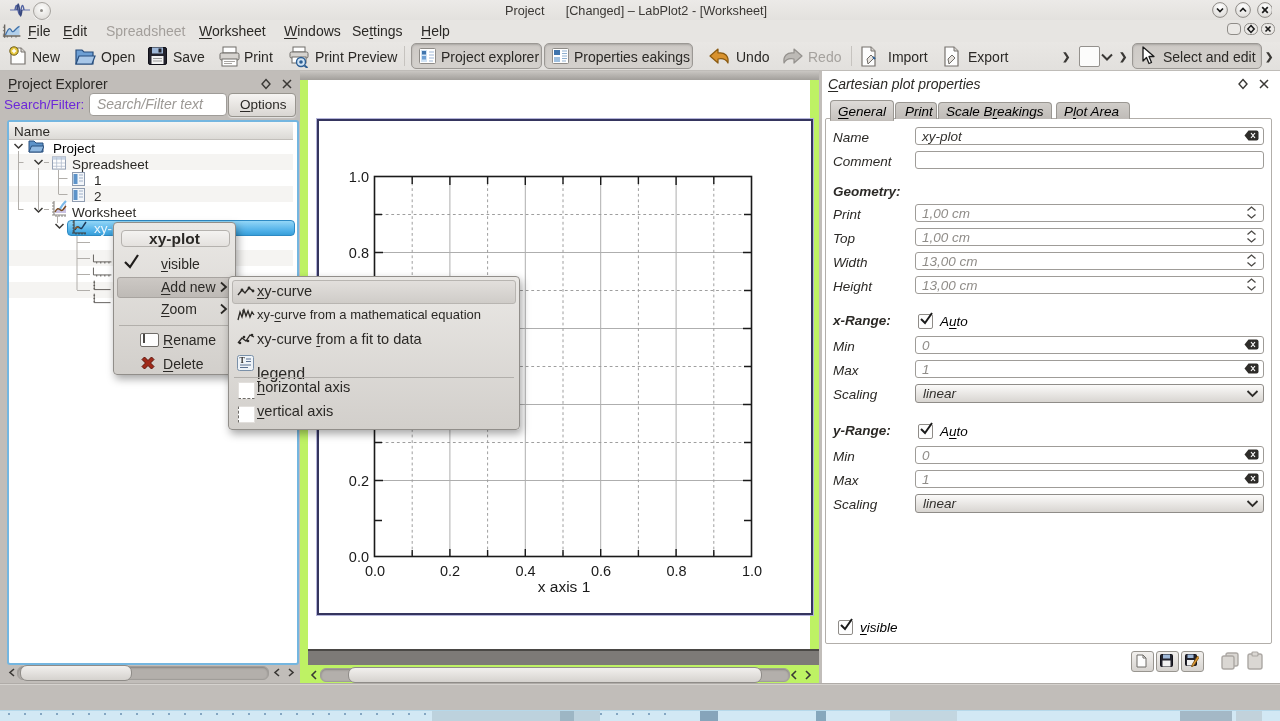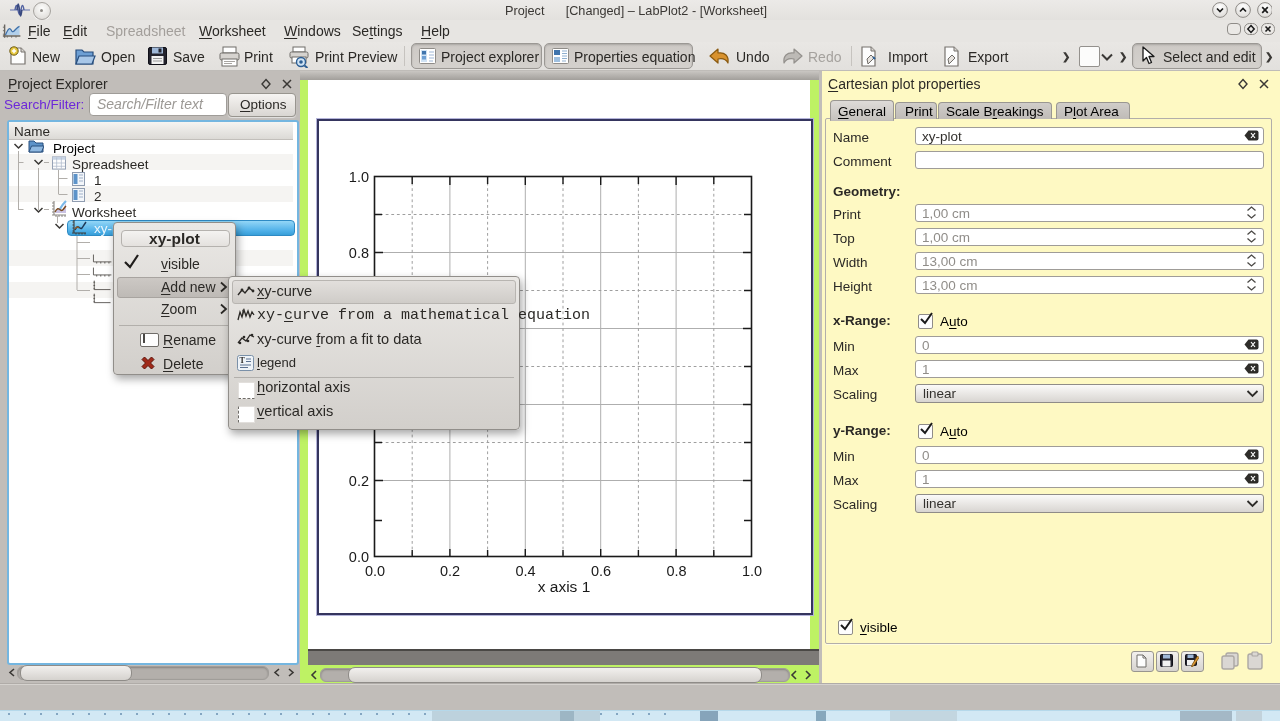--- a/index.html
+++ b/index.html
@@ -128,21 +128,21 @@
     <path d="M10 4 h5 M10 7 h5 M10 10 h5 M10 13 h4" stroke="#9fb8d8" stroke-width="1.2"></path>
   </svg>
   <div class="tbtxt" style="left:441px">Project explorer</div>
   <div class="tbtn" style="left:544px;width:147px;background:linear-gradient(#cdc9c5,#d4d1cd);box-shadow:inset 0 1px 2px rgba(0,0,0,0.18);"></div>
   <svg class="abs" style="left:552px;top:6px" width="17" height="16" viewBox="0 0 17 16">
     <rect x="0.5" y="0.5" width="16" height="15" rx="1" fill="#fff" stroke="#8f8c88"></rect>
     <rect x="2" y="2" width="6" height="5" fill="#3f74ad"></rect>
     <rect x="2" y="9" width="6" height="5" fill="#9fc0e0"></rect>
     <path d="M10 3 h5 M10 5.5 h5 M10 8 h5 M10 10.5 h5 M10 13 h4" stroke="#8fb0d0" stroke-width="1.2"></path>
   </svg>
-  <div class="tbtxt" style="left:574px">Properties equation</div>
+  <div class="tbtxt" style="left:574px">Properties eakings</div>
   <svg class="abs" style="left:708px;top:5px" width="24" height="19" viewBox="0 0 24 19">
     <path d="M20 16 c1-7 -3-11 -10-10 l0 -4 l-8 7 l8 7 l0 -4 c5-1 8 0 10 4 Z" fill="#d8922e" stroke="#8a5a10" stroke-width="1.2" stroke-linejoin="round"></path>
   </svg>
   <div class="tbtxt" style="left:736px">Undo</div>
   <svg class="abs" style="left:780px;top:5px" width="24" height="19" viewBox="0 0 24 19">
     <path d="M4 16 c-1-7 3-11 10-10 l0 -4 l8 7 l-8 7 l0 -4 c-5-1 -8 0 -10 4 Z" fill="#bdbab6" stroke="#94918d" stroke-width="1.2" stroke-linejoin="round"></path>
   </svg>
   <div class="tbtxt" style="left:808px;color:#a5a29e">Redo</div>
   <div class="tsep" style="left:851px"></div>
   <svg class="abs" style="left:858px;top:4px" width="21" height="21" viewBox="0 0 21 21">
@@ -321,21 +321,21 @@
 
   <svg class="abs" style="left:6px;top:599px" width="16" height="10" viewBox="0 0 16 10">
     <path d="M10 1 l-4 4 l4 4" stroke="#3a3835" stroke-width="1.6" fill="none"></path>
   </svg>
   <div class="abs" style="left:20px;top:597px;width:468px;height:12px;background:#b3afab;border:1px solid #a09d99;border-radius:6px;box-shadow:inset 0 1px 2px rgba(0,0,0,0.25);"></div>
   <div class="abs" style="left:48px;top:596px;width:412px;height:14px;background:linear-gradient(#f2f0ee,#d5d2ce);border:1px solid #8f8c88;border-radius:7px;"></div>
   <svg class="abs" style="left:488px;top:599px" width="28" height="10" viewBox="0 0 28 10">
     <path d="M8 1 l-4 4 l4 4 M18 1 l4 4 l-4 4" stroke="#3a3835" stroke-width="1.6" fill="none"></path>
   </svg>
 </div>
-<div class="abs" id="rightdock" style="left:822px;top:71px;width:458px;height:616px;background:#fef9c3;font-size:13.5px;">
+<div class="abs" id="rightdock" style="left:822px;top:71px;width:458px;height:616px;background:#ffffff;font-size:13.5px;font-style:italic;">
   <div class="docktitle" style="left:6px;top:5px"><span class="u">C</span>artesian plot properties</div>
   <svg class="abs" style="left:415px;top:7px" width="34" height="12" viewBox="0 0 34 12">
     <path d="M6 1.5 l4 4.5 l-4 4.5 l-4 -4.5 Z" fill="none" stroke="#3a3835" stroke-width="1.4"></path>
     <path d="M23 2 l8 8 M31 2 l-8 8" stroke="#3a3835" stroke-width="1.5"></path>
   </svg>
 
   <div class="abs" style="left:3px;top:47px;width:445px;height:524px;border:1px solid #b2aeaa;border-radius:2px;box-shadow:0 1px 0 rgba(255,255,255,.5);"></div>
 
   <div class="abs" style="left:8px;top:31px;width:62px;height:17px;background:linear-gradient(#d6d3cf,#c5c1bd);border:1px solid #9a9792;border-bottom:none;border-radius:4px 4px 0 0;"></div>
   <div class="abs" style="left:8px;top:29px;width:62px;height:19px;background:linear-gradient(#dedbd8,#c6c2be);border:1px solid #9a9792;border-bottom:1px solid #c1bdb9;border-radius:4px 4px 0 0;"></div>
@@ -555,33 +555,33 @@
     <path d="M1 9 L5 4 L8 7 L12 2 L16 5" stroke="#2b2926" stroke-width="1.4" fill="none"></path>
     <circle cx="5" cy="4" r="1.4" fill="#2b2926"></circle>
         <circle cx="12" cy="2" r="1.4" fill="#2b2926"></circle>
         <circle cx="16" cy="5" r="1.4" fill="#2b2926"></circle>
   </svg>
   <div class="mtext" style="left:28px;top:6px;font-size:14.6px;"><span class="u">x</span>y-curve</div>
   <svg class="abs" style="left:8px;top:31px" width="18" height="14" viewBox="0 0 18 14">
     <path d="M1 12 L3 4 L5 9 L7 2 L9 8 L11 3 L13 9 L15 4 L17 7" stroke="#2b2926" stroke-width="1.3" fill="none"></path>
     <text x="4" y="6" font-size="7" fill="#2b2926" font-family="Liberation Sans">ƒ</text>
   </svg>
-  <div class="mtext" style="left:28px;top:30px;font-size:15px;font-family:Liberation Mono, monospace;">xy-<span class="u">c</span>urve from a mathematical equation</div>
+  <div class="mtext" style="left:28px;top:30px;font-size:13px;">xy-<span class="u">c</span>urve from a mathematical equation</div>
   <svg class="abs" style="left:8px;top:55px" width="18" height="14" viewBox="0 0 18 14">
     <path d="M1 11 L5 6 L9 9 L13 3 L17 5" stroke="#2b2926" stroke-width="1.3" fill="none"></path>
     <circle cx="3" cy="11" r="1.3" fill="#2b2926"></circle>
         <circle cx="7" cy="5" r="1.3" fill="#2b2926"></circle>
         <circle cx="11" cy="9" r="1.3" fill="#2b2926"></circle>
         <circle cx="15" cy="3" r="1.3" fill="#2b2926"></circle>
   </svg>
   <div class="mtext" style="left:28px;top:54px;font-size:14.6px;">xy-curve <span class="u">f</span>rom a fit to data</div>
   <svg class="abs" style="left:8px;top:78px" width="17" height="16" viewBox="0 0 17 16">
     <rect x="0.5" y="0.5" width="16" height="15" rx="2" fill="#eef3f8" stroke="#7a90a8"></rect>
     <text x="2.5" y="8" font-size="8" font-weight="bold" fill="#2b2926" font-family="Liberation Serif">T</text>
     <path d="M9 4 h5 M9 6.5 h5 M3 10 h11 M3 12.5 h8" stroke="#5a7090" stroke-width="1"></path>
   </svg>
-  <div class="mtext" style="left:28px;top:78px;font-size:13px;"><span class="u">l</span>egend</div>
+  <div class="mtext" style="left:28px;top:88px;font-size:16px;"><span class="u">l</span>egend</div>
   <div class="abs" style="left:5px;top:100px;width:280px;height:1px;background:#b2afab;"></div>
   <div class="abs" style="left:9px;top:105px;width:15px;height:15px;background:#fff;border:1px solid #e2dfdc;border-bottom:1px dashed #6f6c68;"></div>
   <div class="mtext" style="left:28px;top:102px;font-size:14.6px;"><span class="u">h</span>orizontal axis</div>
   <div class="abs" style="left:9px;top:129px;width:15px;height:15px;background:#fff;border:1px solid #e2dfdc;border-left:1px dashed #6f6c68;"></div>
   <div class="mtext" style="left:28px;top:126px;font-size:14.6px;"><span class="u">v</span>ertical axis</div>
 </div>
 </div>
 </body></html>

